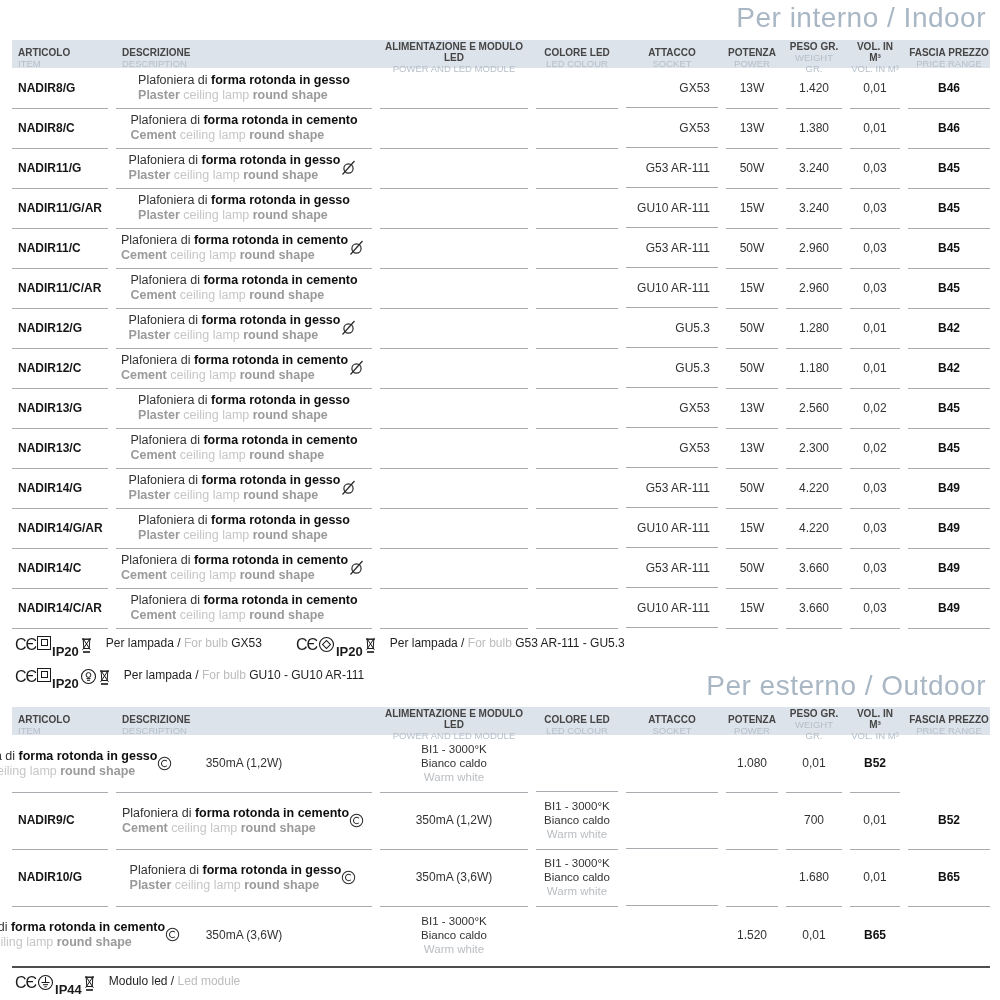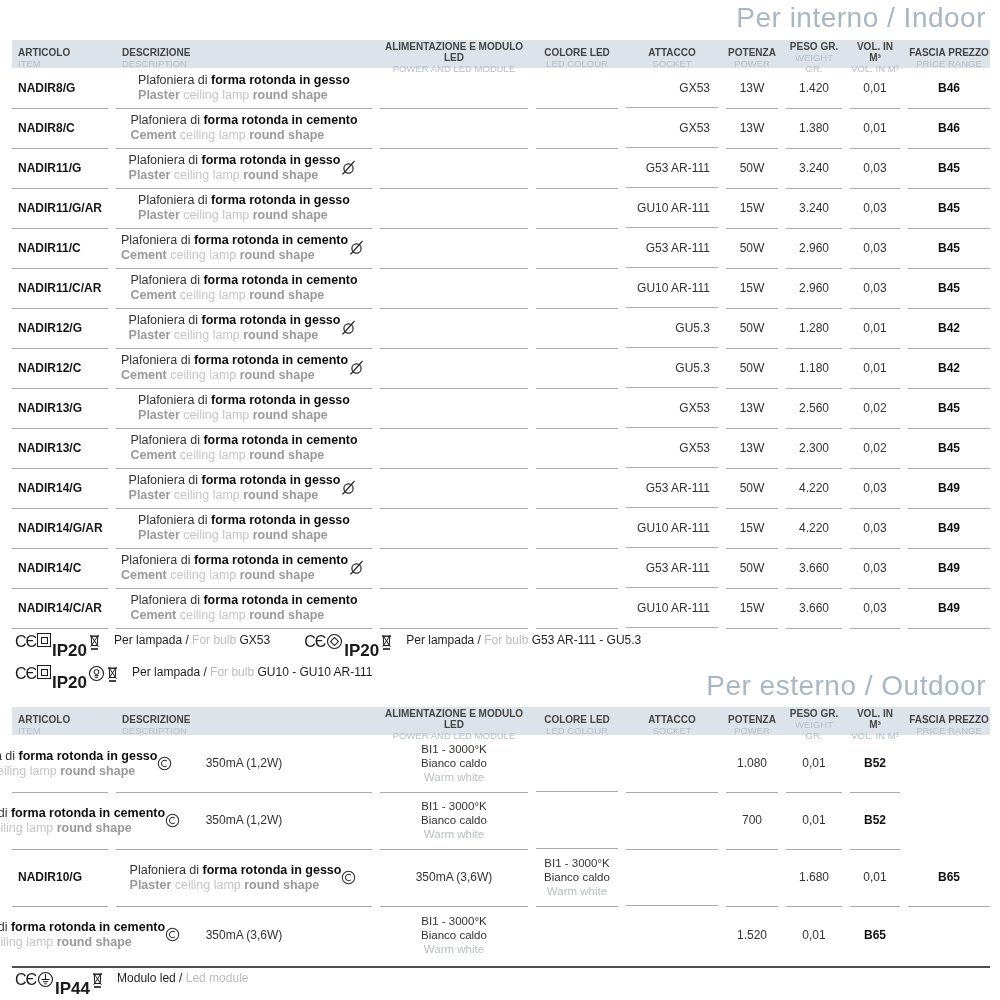--- a/index.html
+++ b/index.html
@@ -29,21 +29,21 @@
   .d-en b{color:#9a9a9a;}
   .ic{display:inline-flex;align-items:center;justify-content:center;}
   .dimic{margin-right:2px;}
   .led3{font-size:11.5px;line-height:14px;}
   .led3 .lw{color:#b9bdc1;}
   .notes-line{position:absolute;left:15px;display:flex;align-items:center;gap:34px;}
   .note{display:inline-flex;align-items:flex-start;gap:1px;white-space:nowrap;}
   .ce{font-size:16px;font-weight:400;color:#1a1a1a;letter-spacing:-1px;font-family:"Liberation Sans",sans-serif;}
   .sqo{width:12px;height:12px;border:1.4px solid #1a1a1a;display:inline-flex;align-items:center;justify-content:center;}
   .sqi{width:5px;height:5px;border:1.2px solid #1a1a1a;display:block;}
-  .ipt{font-size:17px;font-weight:bold;color:#1a1a1a;margin-top:8px;}
+  .ipt{font-size:13px;font-weight:bold;color:#1a1a1a;margin-top:8px;}
   .ntxt{font-size:12px;margin-left:12px;}
   .ntxt .dk{color:#1f1f1f;} .ntxt .gy{color:#bcbcbc;}
   .rule{position:absolute;left:12px;width:978px;border-top:2px solid #4d4d4d;}
   svg{display:block;}
 </style>
 </head>
 <body>
 
 <div class="sec-title" style="top:2px;">Per interno / Indoor</div>
 
@@ -480,20 +480,21 @@
             <div class="lw">Warm white</div>
           </div>
         </div>
         <div class="cell c-att"></div>
         <div class="cell c-cent"></div>
         <div class="cell c-cent">1.080</div>
         <div class="cell c-cent">0,01</div>
         <div class="cell c-price nob">B52</div>
       </div>
       <div class="grid row row-out">
+        <div class="cell c-item">NADIR9/C</div>
         <div class="cell c-desc">
           <div>
             <div class="d-it"><span>Plafoniera di </span><b>forma rotonda in cemento</b></div>
             <div class="d-en"><b>Cement</b><span> ceiling lamp </span><b>round shape</b></div>
           </div>
           <span class="ic dimic">
             <svg width="15" height="15" viewBox="0 0 16 16">
               <circle cx="8" cy="8" r="6.6" fill="none" stroke="#2a2a2a" stroke-width="1.1"></circle>
               <path d="M10.6 5.6 A3.4 3.4 0 1 0 10.6 10.4" fill="none" stroke="#2a2a2a" stroke-width="1.1"></path>
             </svg>

